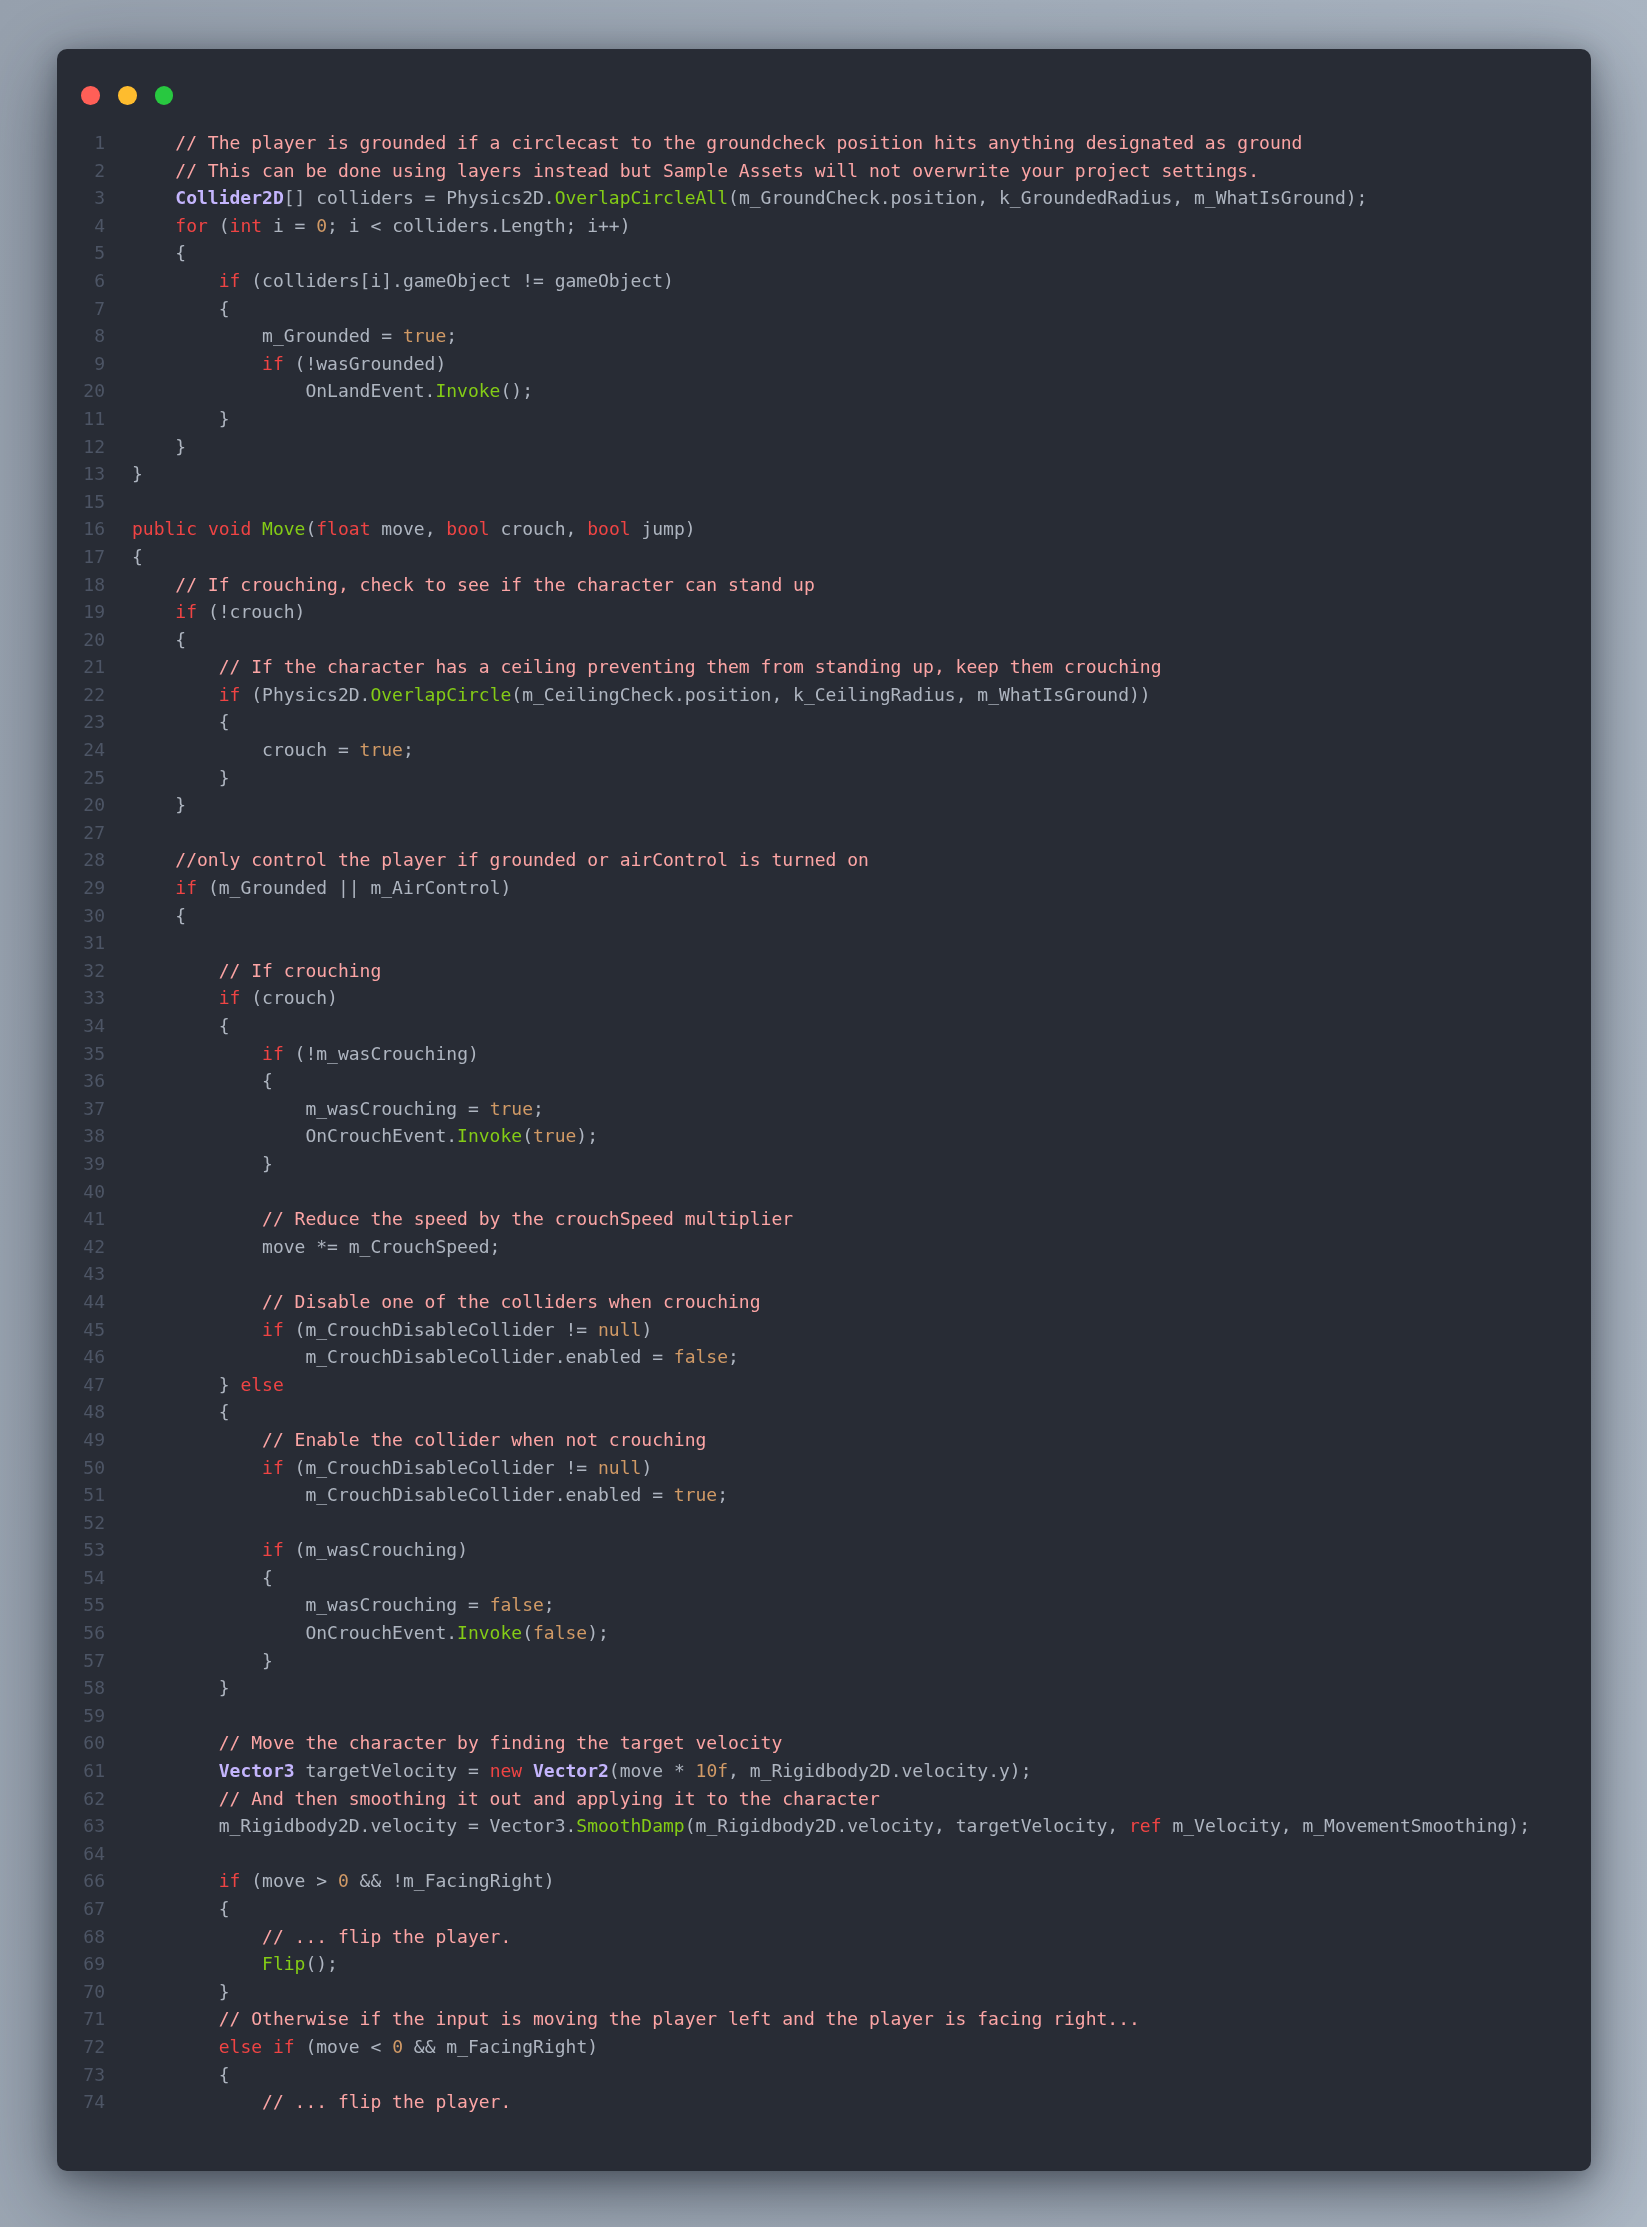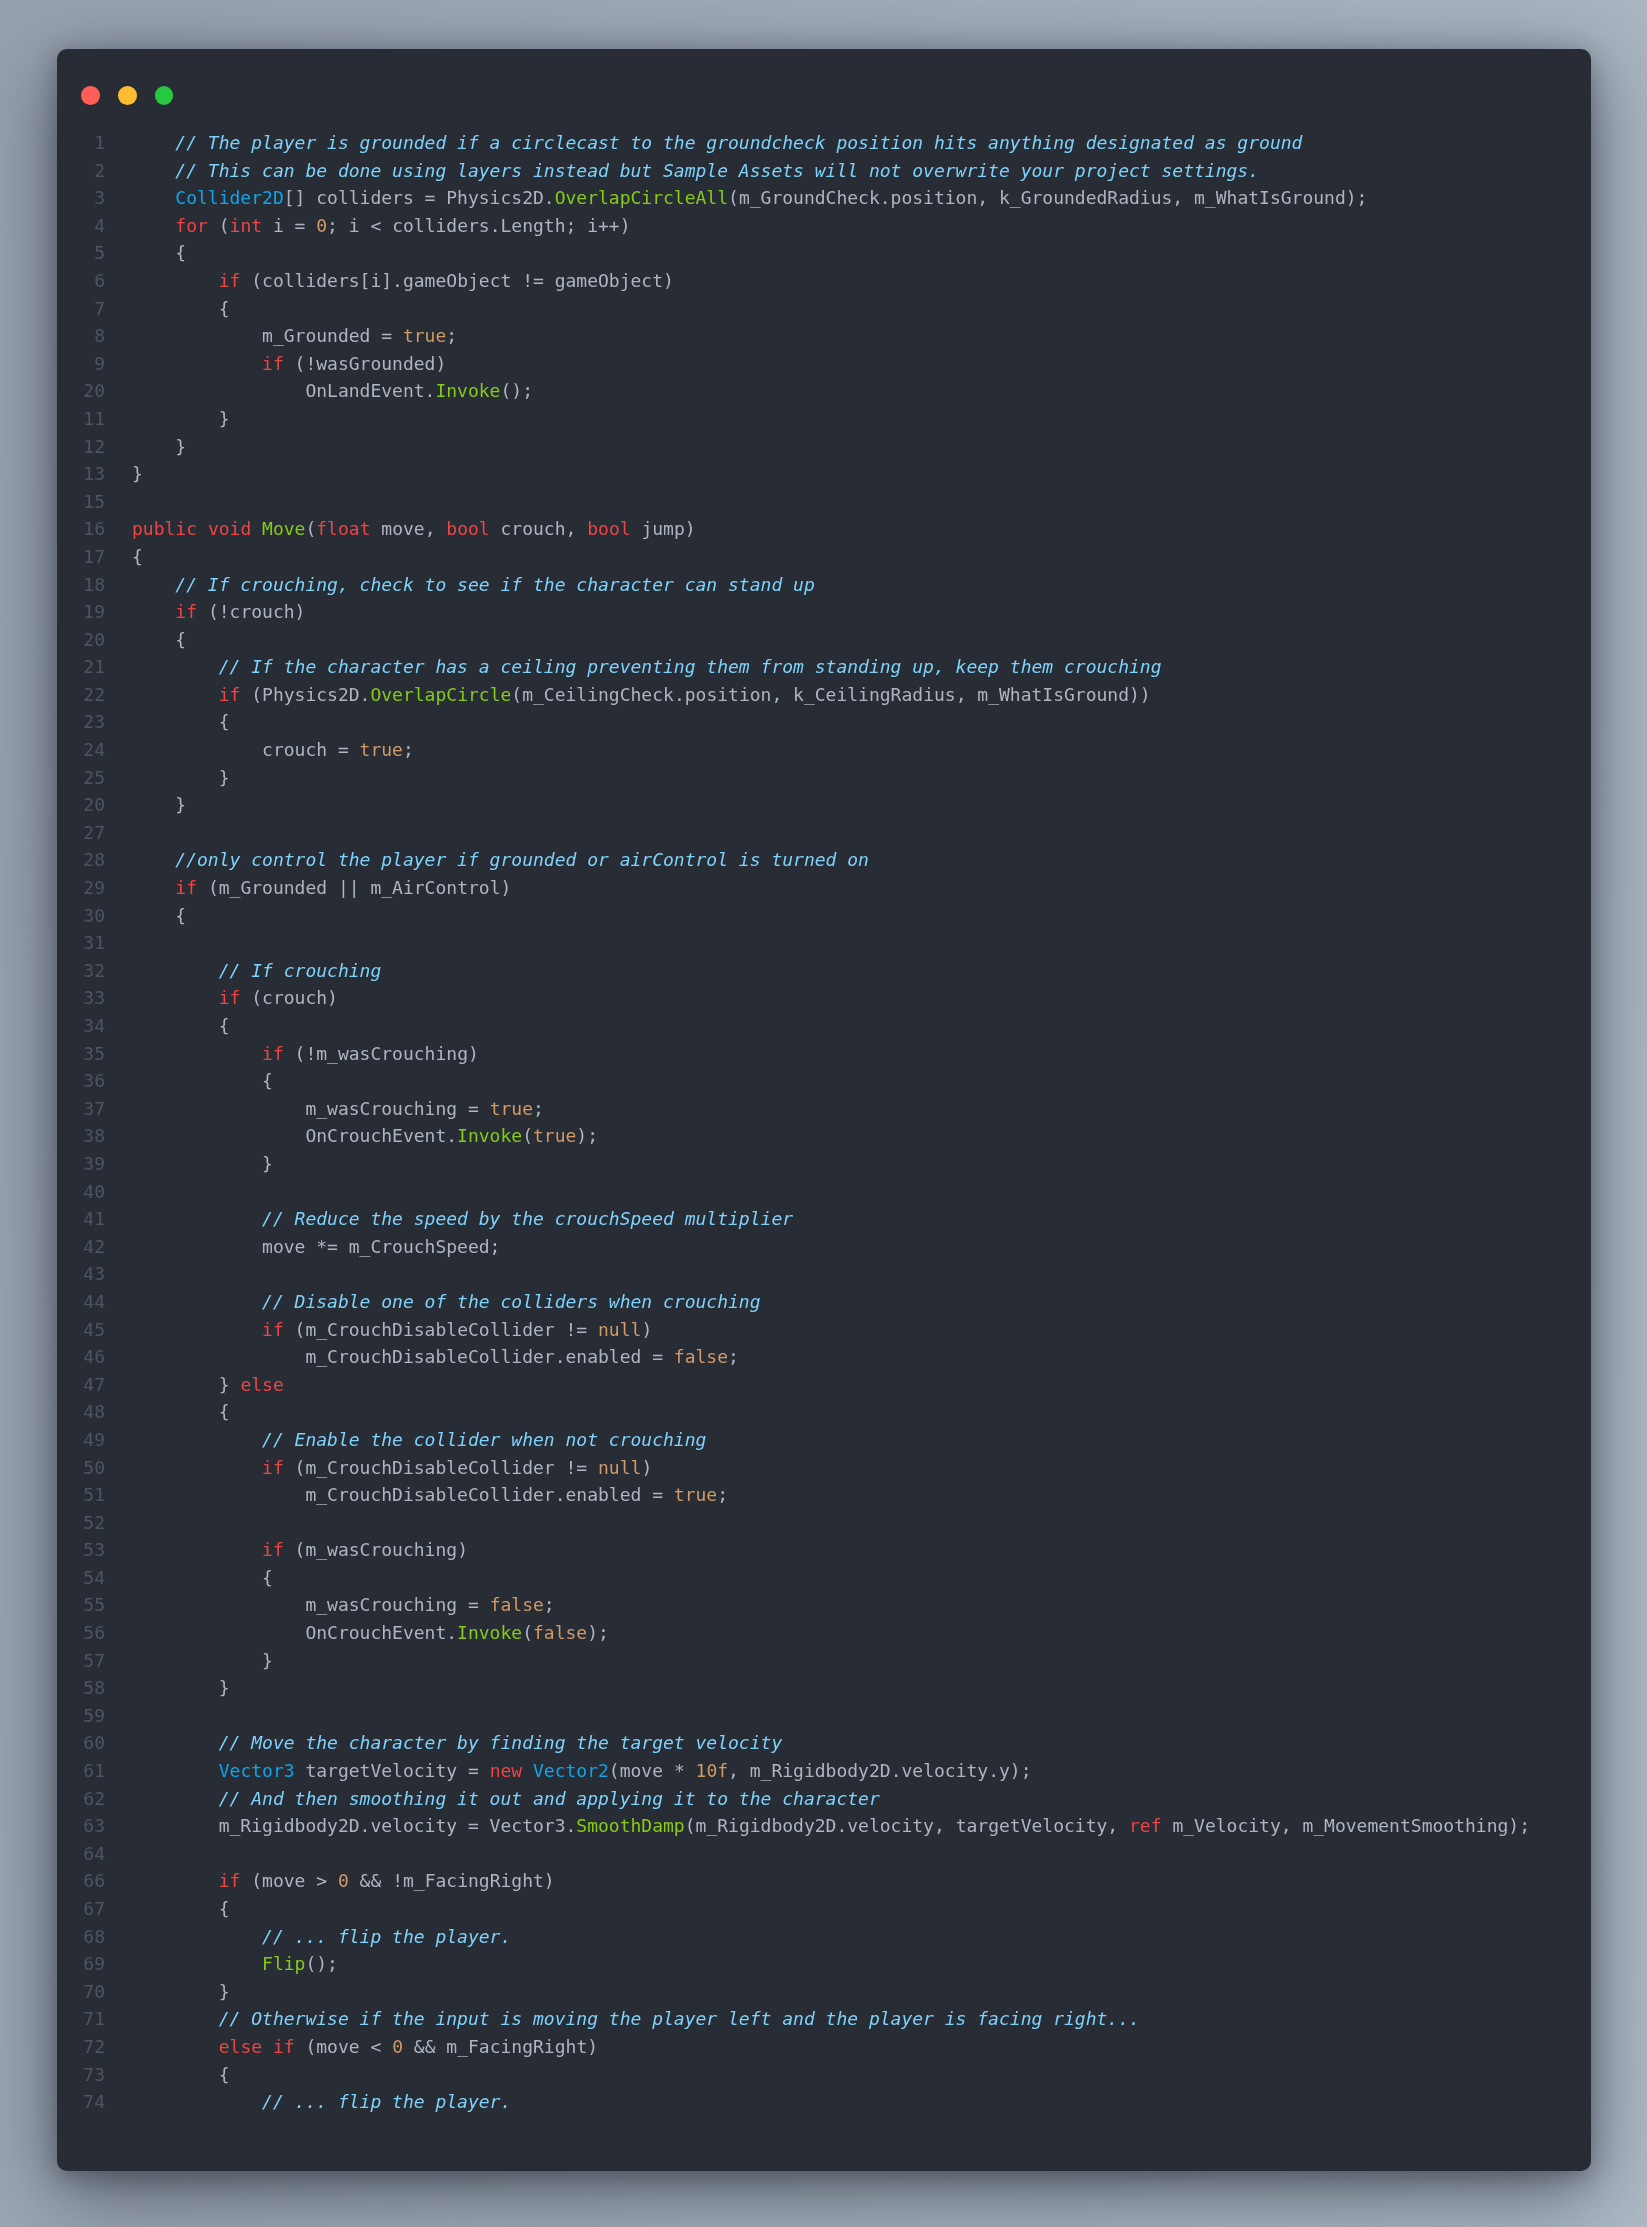--- a/index.html
+++ b/index.html
@@ -44,23 +44,23 @@
     text-align: right;
     color: #4d5565;
     user-select: none;
   }
   .codetext {
     padding-left: 27px;
     white-space: pre;
     color: #aeb5c0;
   }
   .tok-p { color: #aeb5c0; }
-  .tok-c { color: #7dd3fc; font-style: italic; }
+  .tok-c { color: #fca5a5; }
   .tok-k { color: #ef4444; }
-  .tok-t { color: #0ea5e9; }
+  .tok-t { color: #c4b5fd; font-weight: bold; }
   .tok-f { color: #84cc16; }
   .tok-n { color: #d19a66; }
 </style>
 </head>
 <body>
 
 <div class="window">
   <div class="titlebar">
     <div class="dot dot-close"></div>
     <div class="dot dot-minimize"></div>

